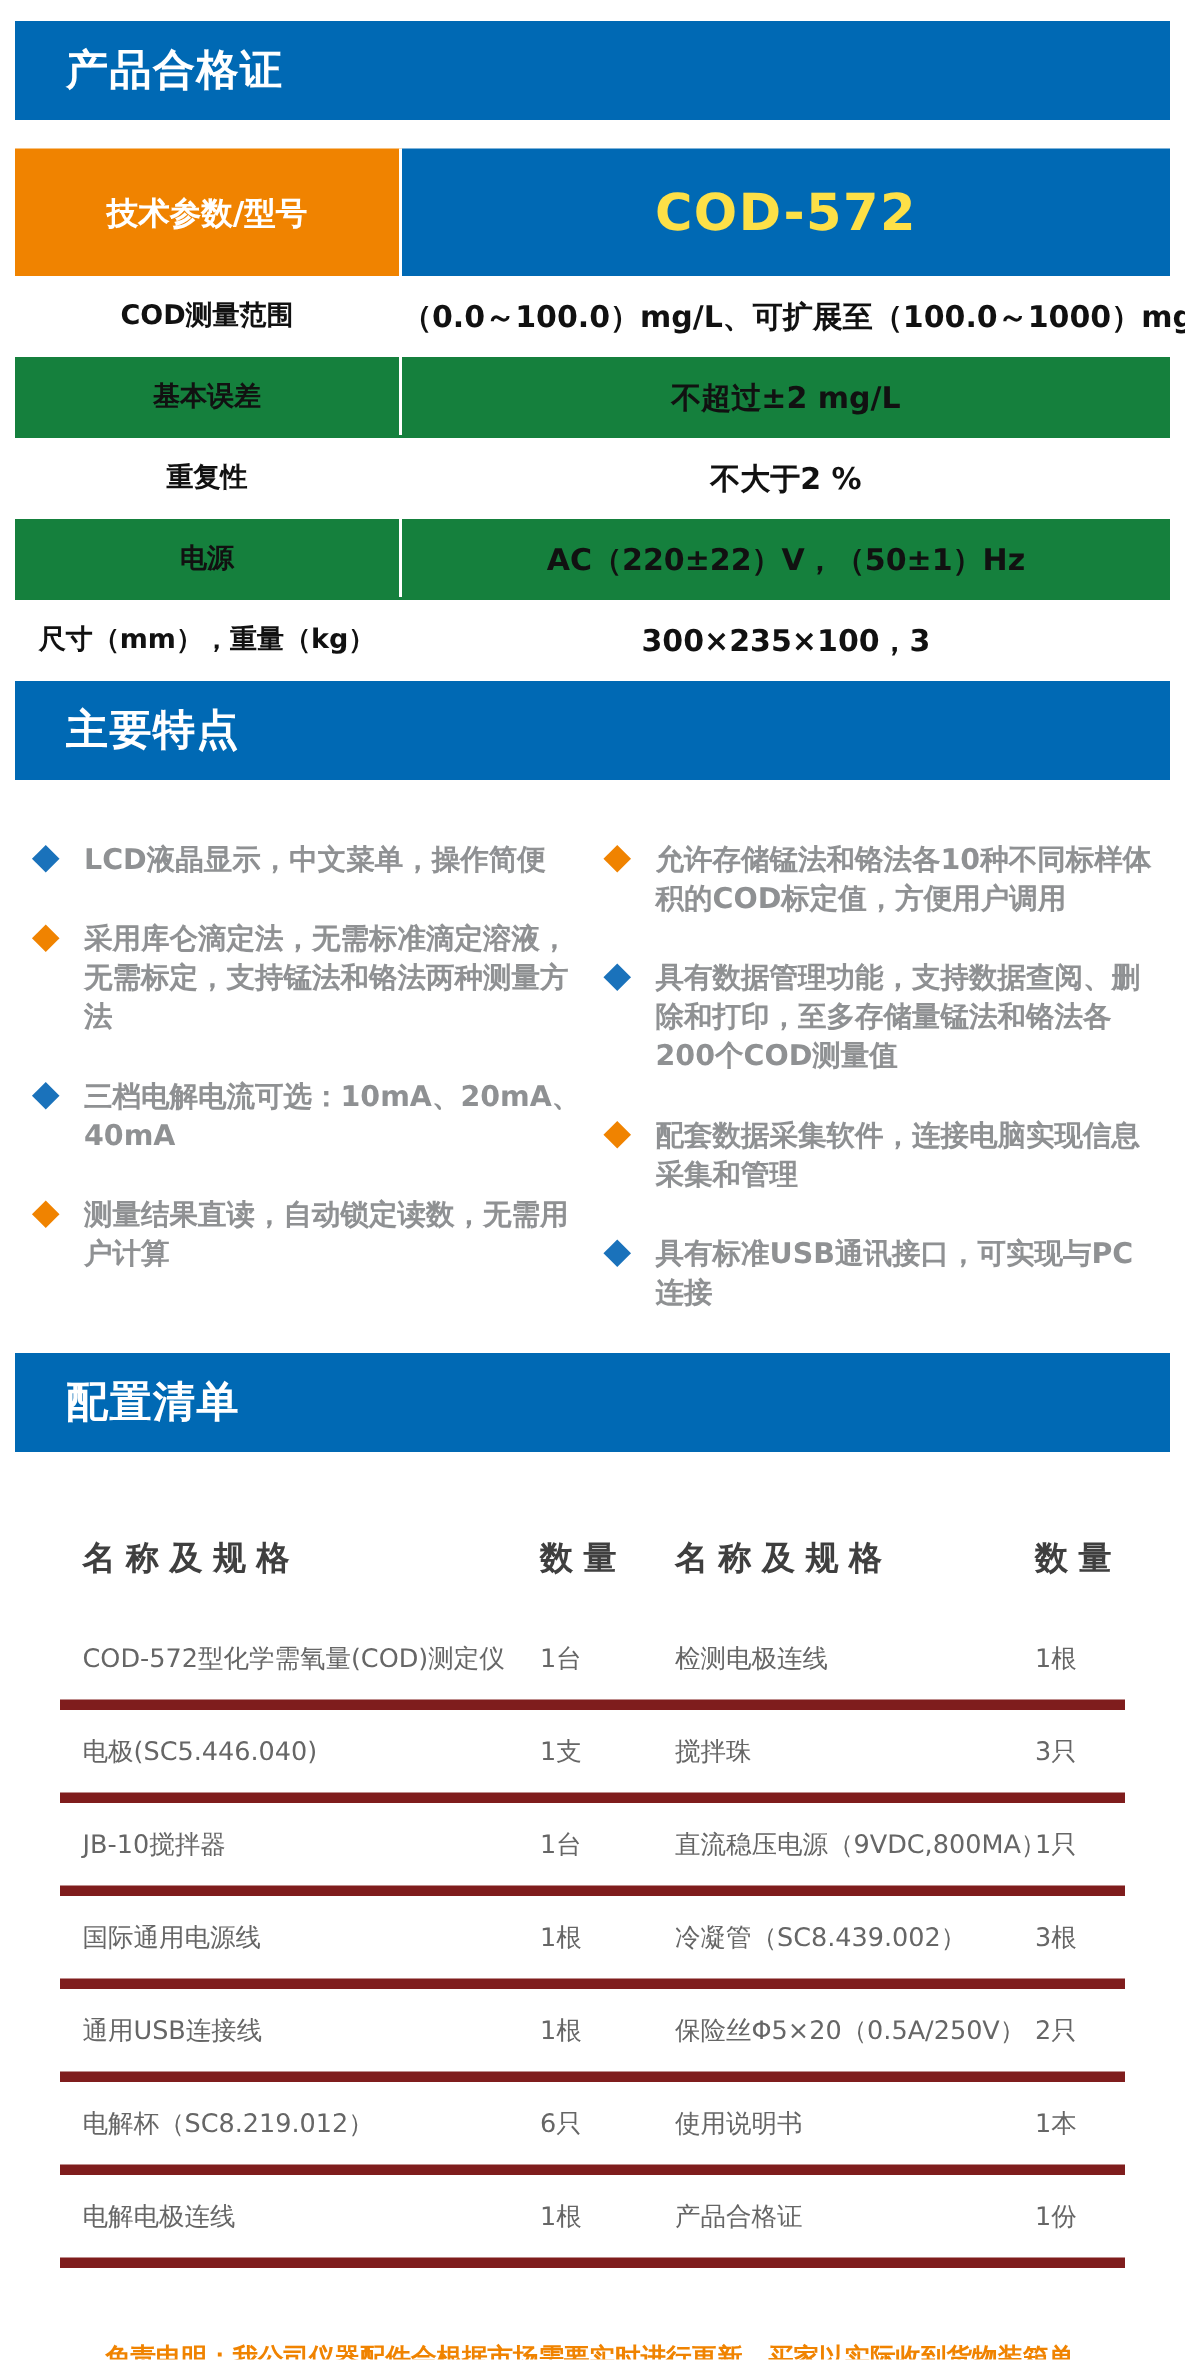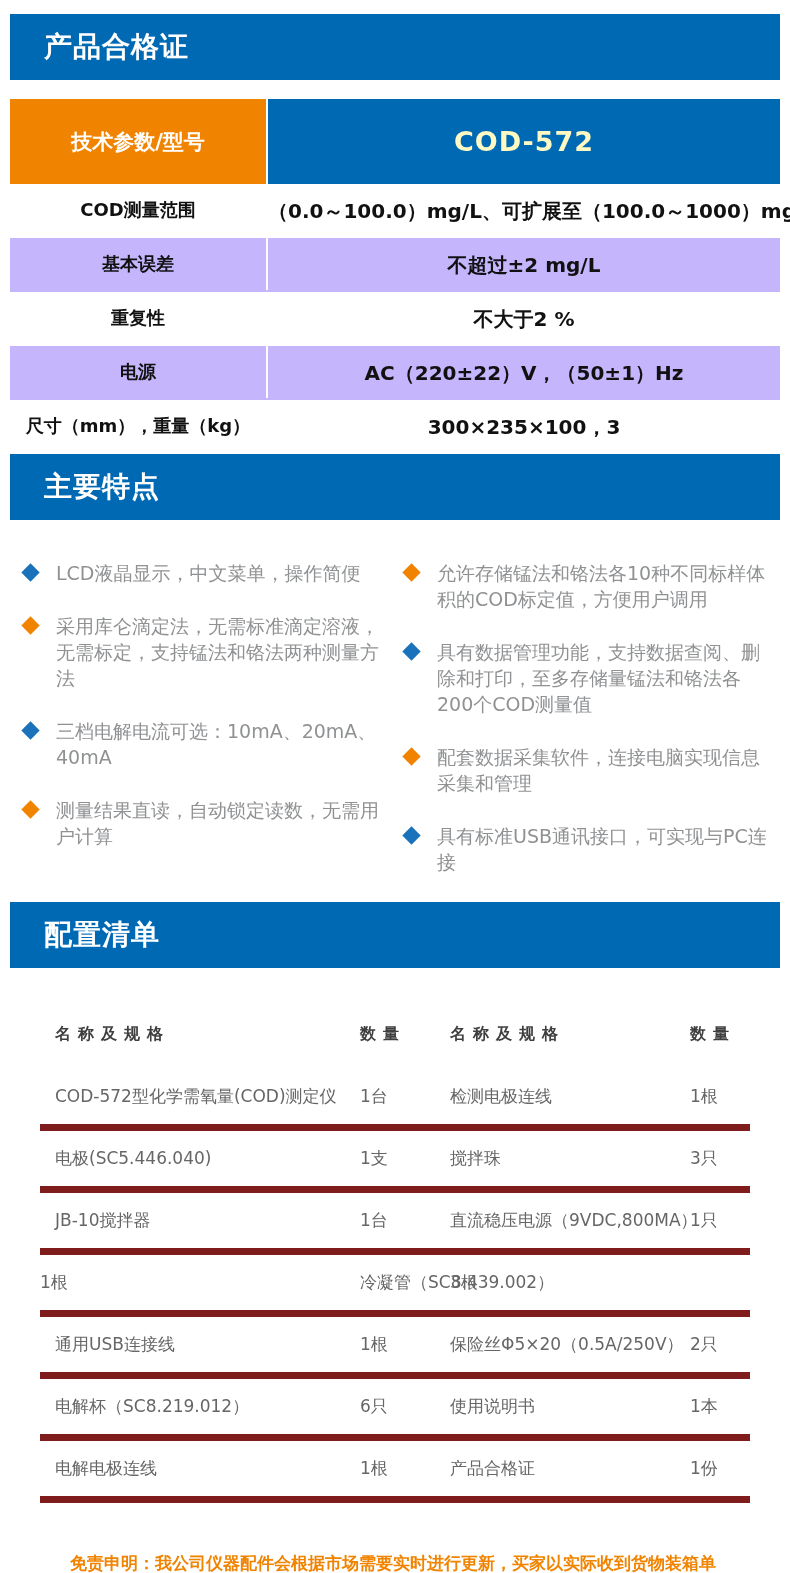--- a/index.html
+++ b/index.html
@@ -30,63 +30,64 @@
   .spec-value {
     flex: 1;
     display: flex; align-items: center; justify-content: center;
   }
   .spec-header .spec-label {
     height: 85px; background: #f08300;
     color: #ffffff; font-size: 21px; font-weight: bold;
   }
   .spec-header .spec-value {
     height: 85px; background: #0069b4;
-    color: #fef9c3; font-size: 27px; font-weight: bold;
+    color: #fde047; font-size: 34px; font-weight: bold;
     letter-spacing: 1px;
   }
   .spec-data .spec-label {
     height: 52px; font-size: 18px; font-weight: bold; color: #111111;
     white-space: nowrap;
   }
   .spec-data .spec-value {
     height: 54px; font-size: 20px; font-weight: 600; color: #111111;
     white-space: nowrap;
   }
-  .spec-data.alt { background: #c4b5fd; }
+  .spec-data.alt { background: #15803d; }
 
   
   .features {
     display: flex;
     padding: 40px 14px 0 14px;
     min-height: 331px;
   }
   .fcol { width: 50%; }
   .feature { display: flex; margin-bottom: 27px; }
   .diamond {
     width: 13px; height: 13px; flex: 0 0 13px;
     transform: rotate(45deg);
     margin: 6px 19px 0 10px;
   }
   .diamond.blue { background: #1a72bb; }
   .diamond.orange { background: #f08300; }
   .ftext {
     font-size: 19px; line-height: 26px; color: #8f9193;
     width: 336px;
+    font-weight: bold;
   }
 
   
   .config-table { margin: 42px 40px 0 40px; }
   .cfg-grid {
     display: grid;
     grid-template-columns: 320px 90px 240px 60px;
     align-items: center;
   }
   .cfg-header { padding: 14px 0 24px 0; }
   .cfg-header .cell {
-    font-size: 16px; font-weight: bold; color: #3f3f3f;
+    font-size: 22px; font-weight: bold; color: #3f3f3f;
     letter-spacing: 7px; white-space: nowrap;
   }
   .cfg-row {
     border-bottom: 7px solid #7f1d1d;
     height: 62px;
   }
   .cfg-row .cell {
     font-size: 17px; color: #666666; white-space: nowrap;
   }
   .cell.name { padding-left: 15px; }
@@ -200,20 +201,21 @@
     <div class="cell">搅拌珠</div>
     <div class="cell">3只</div>
   </div>
   <div class="cfg-grid cfg-row">
     <div class="cell name">JB-10搅拌器</div>
     <div class="cell">1台</div>
     <div class="cell">直流稳压电源（9VDC,800MA）</div>
     <div class="cell">1只</div>
   </div>
   <div class="cfg-grid cfg-row">
+    <div class="cell name">国际通用电源线</div>
     <div class="cell">1根</div>
     <div class="cell">冷凝管（SC8.439.002）</div>
     <div class="cell">3根</div>
   </div>
   <div class="cfg-grid cfg-row">
     <div class="cell name">通用USB连接线</div>
     <div class="cell">1根</div>
     <div class="cell">保险丝Φ5×20（0.5A/250V）</div>
     <div class="cell">2只</div>
   </div>

